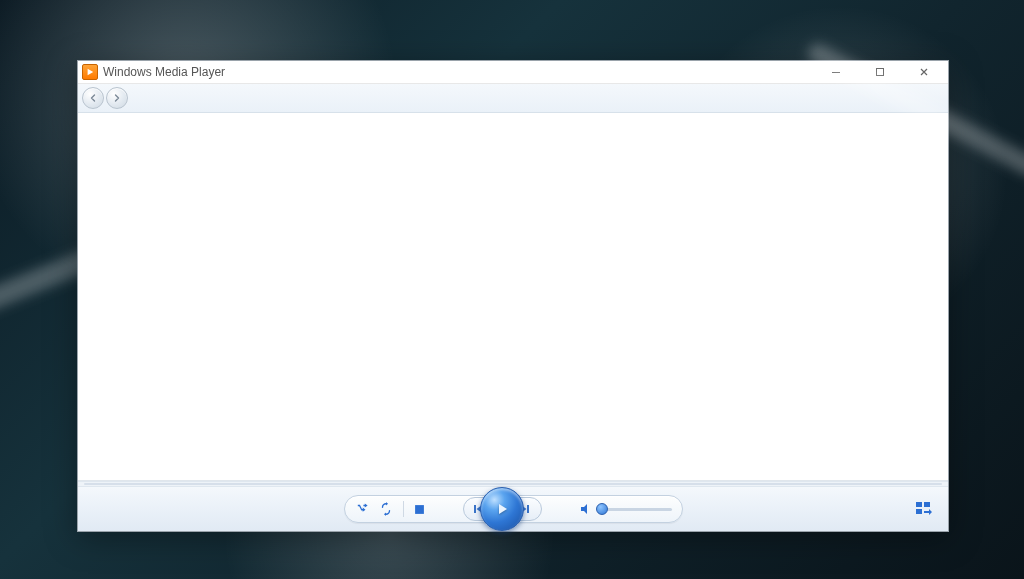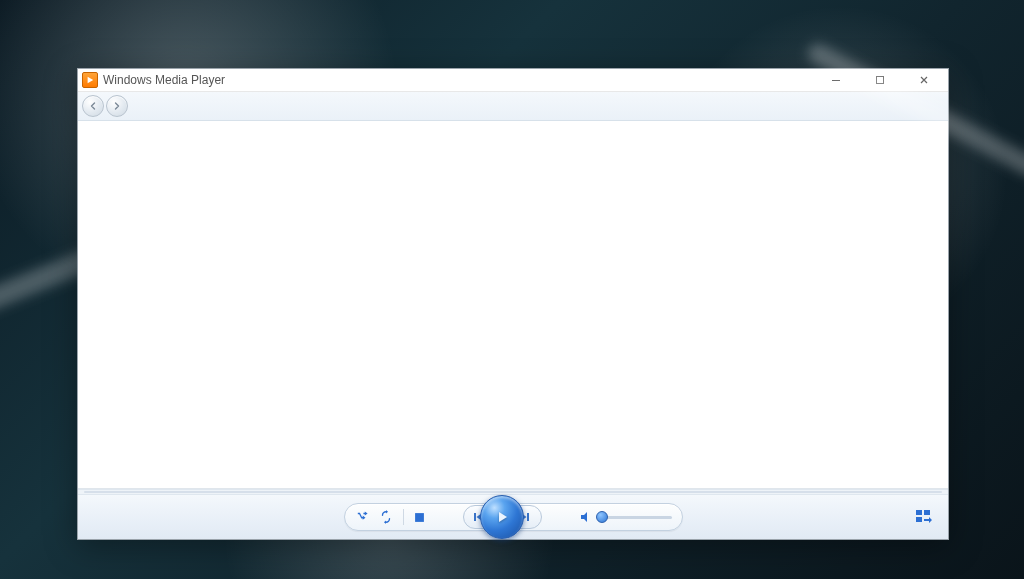--- a/index.html
+++ b/index.html
@@ -35,21 +35,21 @@
     transform: rotate(-22deg);
   }
   .desktop::after {
     right: -30px; top: 100px; width: 260px; height: 20px;
     transform: rotate(28deg);
   }
 
   .window {
     position: absolute;
     left: 77px;
-    top: 68px;
+    top: 60px;
     width: 870px;
     height: 470px;
     background: #ffffff;
     border: 1px solid #9aa3ab;
     box-shadow: 0 6px 30px rgba(0,0,0,0.35);
     display: flex;
     flex-direction: column;
   }
 
   

